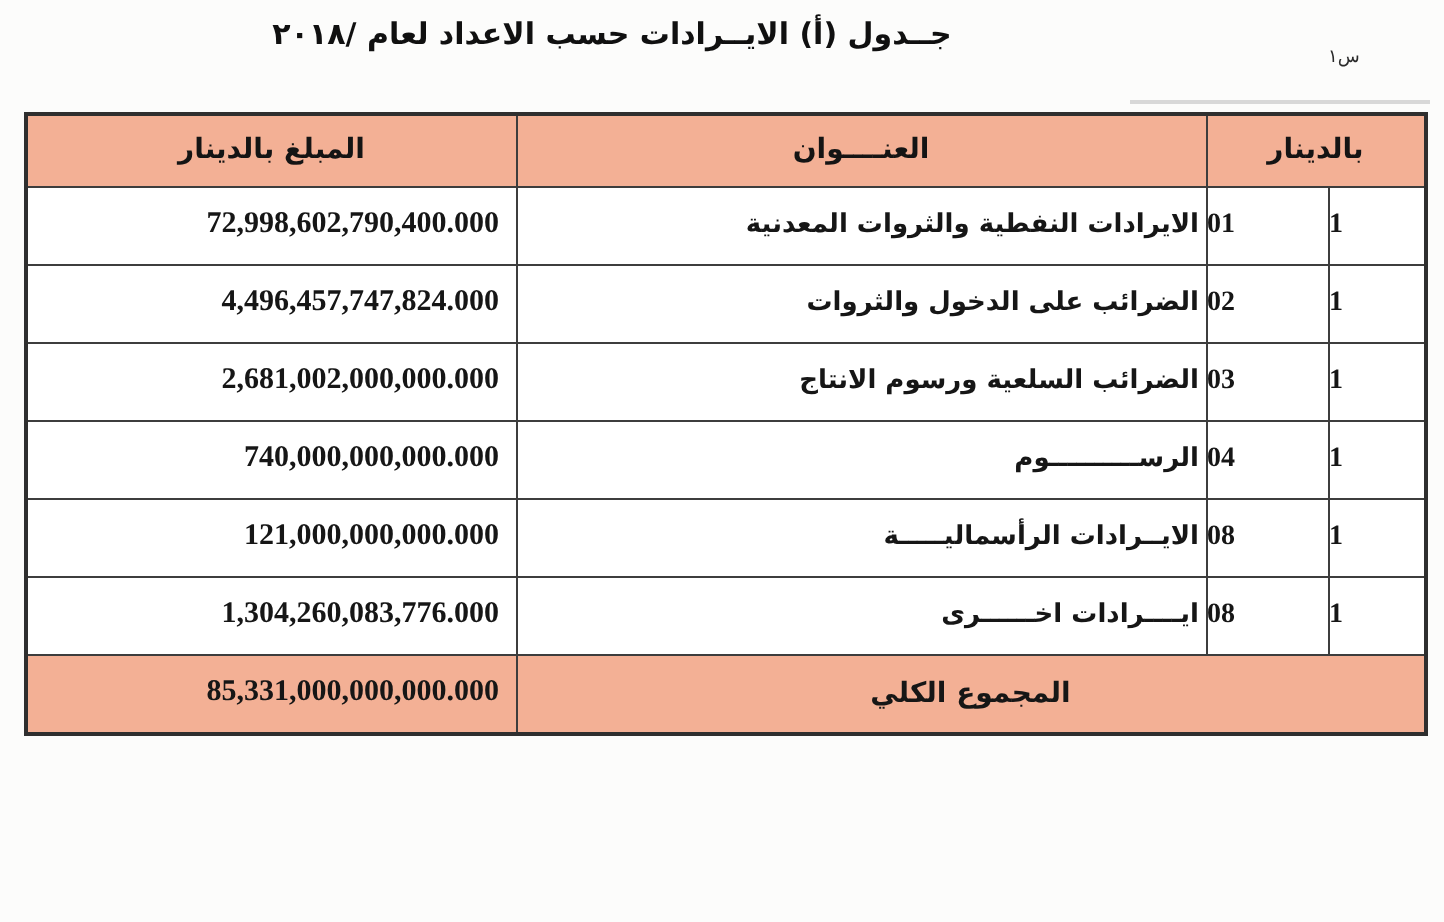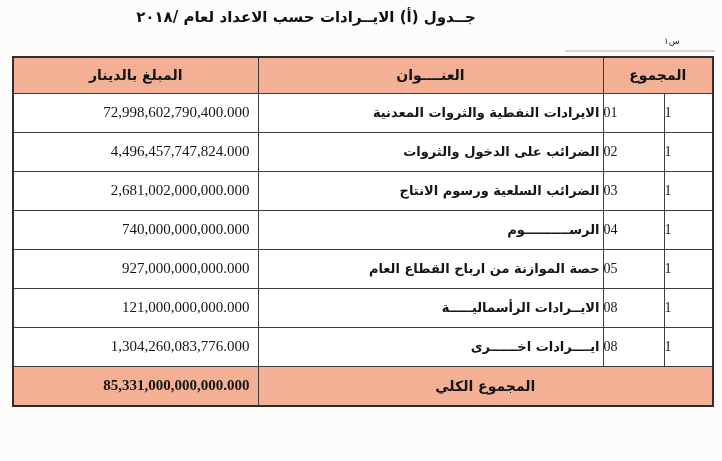--- a/index.html
+++ b/index.html
@@ -17,21 +17,21 @@
     width:612px;
     text-align:center;
     direction:rtl;
     font-size:15px;
     font-weight:bold;
     letter-spacing:0.2px;
     color:#101010;
   }
   .page-note {
     position:absolute;
-    top:36px; left:664px;
+    top:24px; left:664px;
     width:40px;
     direction:rtl;
     text-align:left;
     font-size:9px;
     color:#2a2a2a;
   }
   .scan-line {
     position:absolute;
     top:50px; left:565px;
     width:150px; height:2px;
@@ -44,20 +44,21 @@
     width:700px;
     border-collapse:collapse;
     table-layout:fixed;
     background:#ffffff;
     border:2px solid #2f2f2f;
   }
   .rev th, .rev td {
     border:1.5px solid #3d3d3d;
     overflow:hidden;
     white-space:nowrap;
+    font-weight:bold;
   }
   .rev thead th {
     height:36px;
     background:#f3b095;
     font-size:14px;
     font-weight:bold;
     text-align:center;
     direction:rtl;
     color:#141414;
   }
@@ -101,21 +102,21 @@
   <colgroup>
     <col style="width:245px">
     <col style="width:345px">
     <col style="width:61px">
     <col style="width:49px">
   </colgroup>
   <thead>
     <tr>
       <th>المبلغ بالدينار</th>
       <th>العنــــوان</th>
-      <th colspan="2">المجموع</th>
+      <th colspan="2">بالدينار</th>
     </tr>
   </thead>
   <tbody>
     <tr>
       <td class="amount">72,998,602,790,400.000</td>
       <td class="rtitle">الايرادات النفطية والثروات المعدنية</td>
       <td class="code">01</td>
       <td class="seq">1</td>
     </tr>
     <tr>
@@ -130,26 +131,20 @@
       <td class="code">03</td>
       <td class="seq">1</td>
     </tr>
     <tr>
       <td class="amount">740,000,000,000.000</td>
       <td class="rtitle">الرســــــــــوم</td>
       <td class="code">04</td>
       <td class="seq">1</td>
     </tr>
     <tr>
-      <td class="amount">927,000,000,000.000</td>
-      <td class="rtitle">حصة الموازنة من ارباح القطاع العام</td>
-      <td class="code">05</td>
-      <td class="seq">1</td>
-    </tr>
-    <tr>
       <td class="amount">121,000,000,000.000</td>
       <td class="rtitle">الايــرادات الرأسماليـــــة</td>
       <td class="code">08</td>
       <td class="seq">1</td>
     </tr>
     <tr>
       <td class="amount">1,304,260,083,776.000</td>
       <td class="rtitle">ايــــرادات اخــــــرى</td>
       <td class="code">08</td>
       <td class="seq">1</td>

